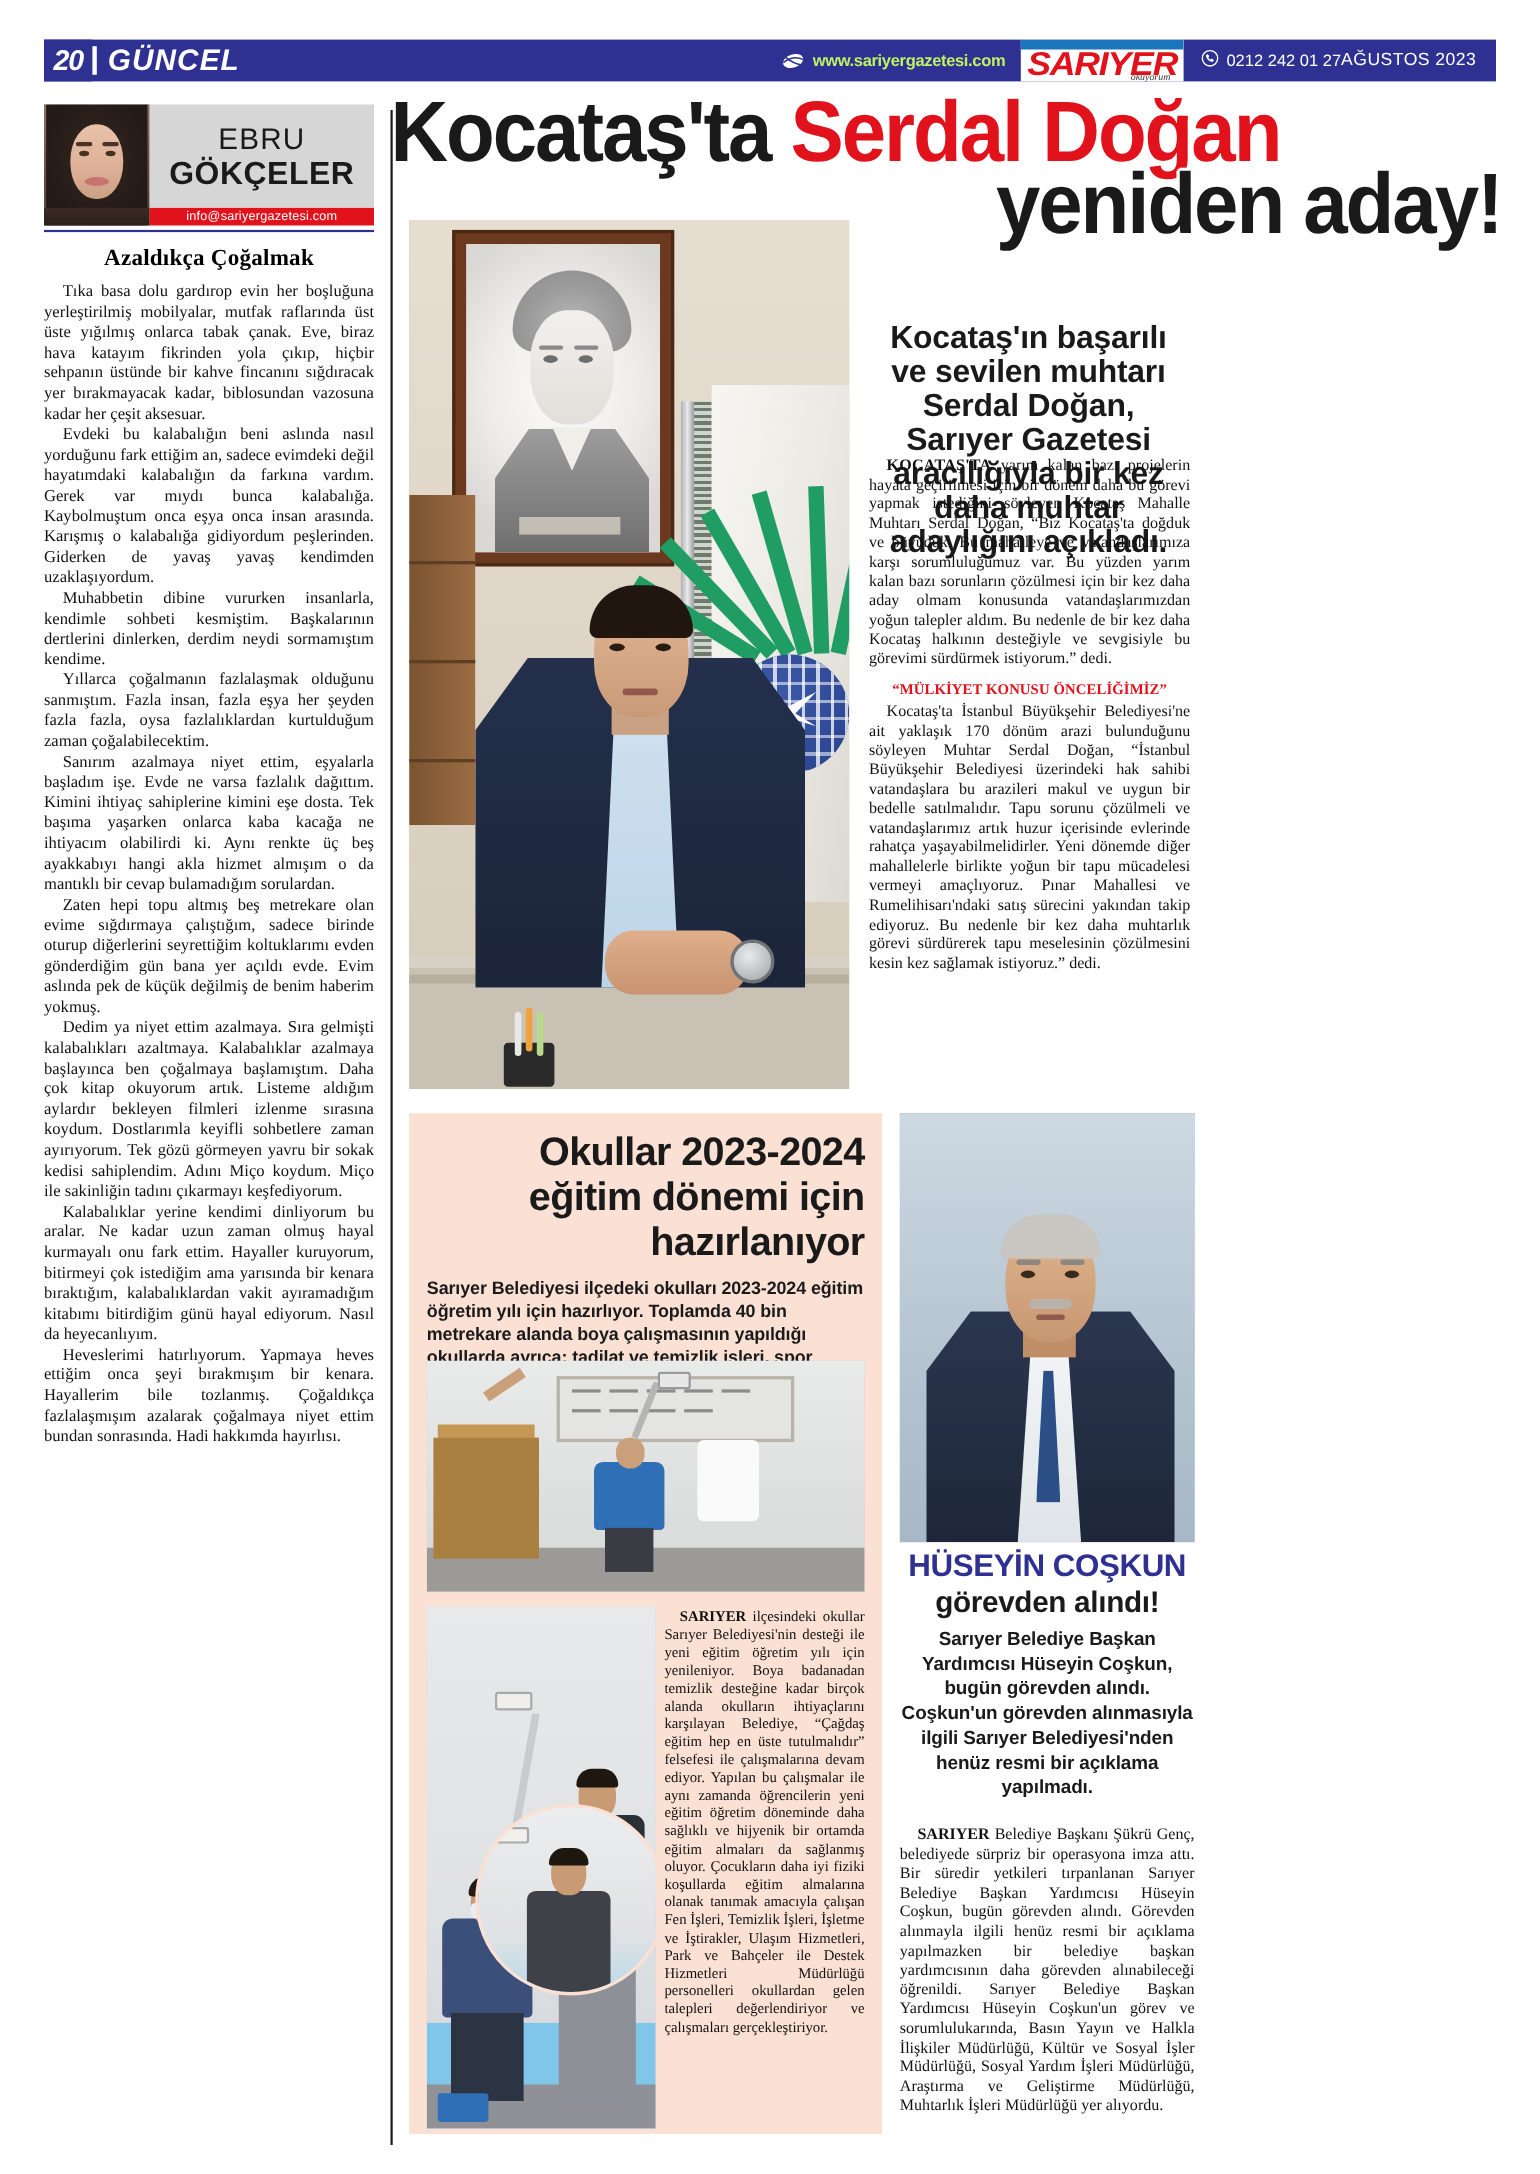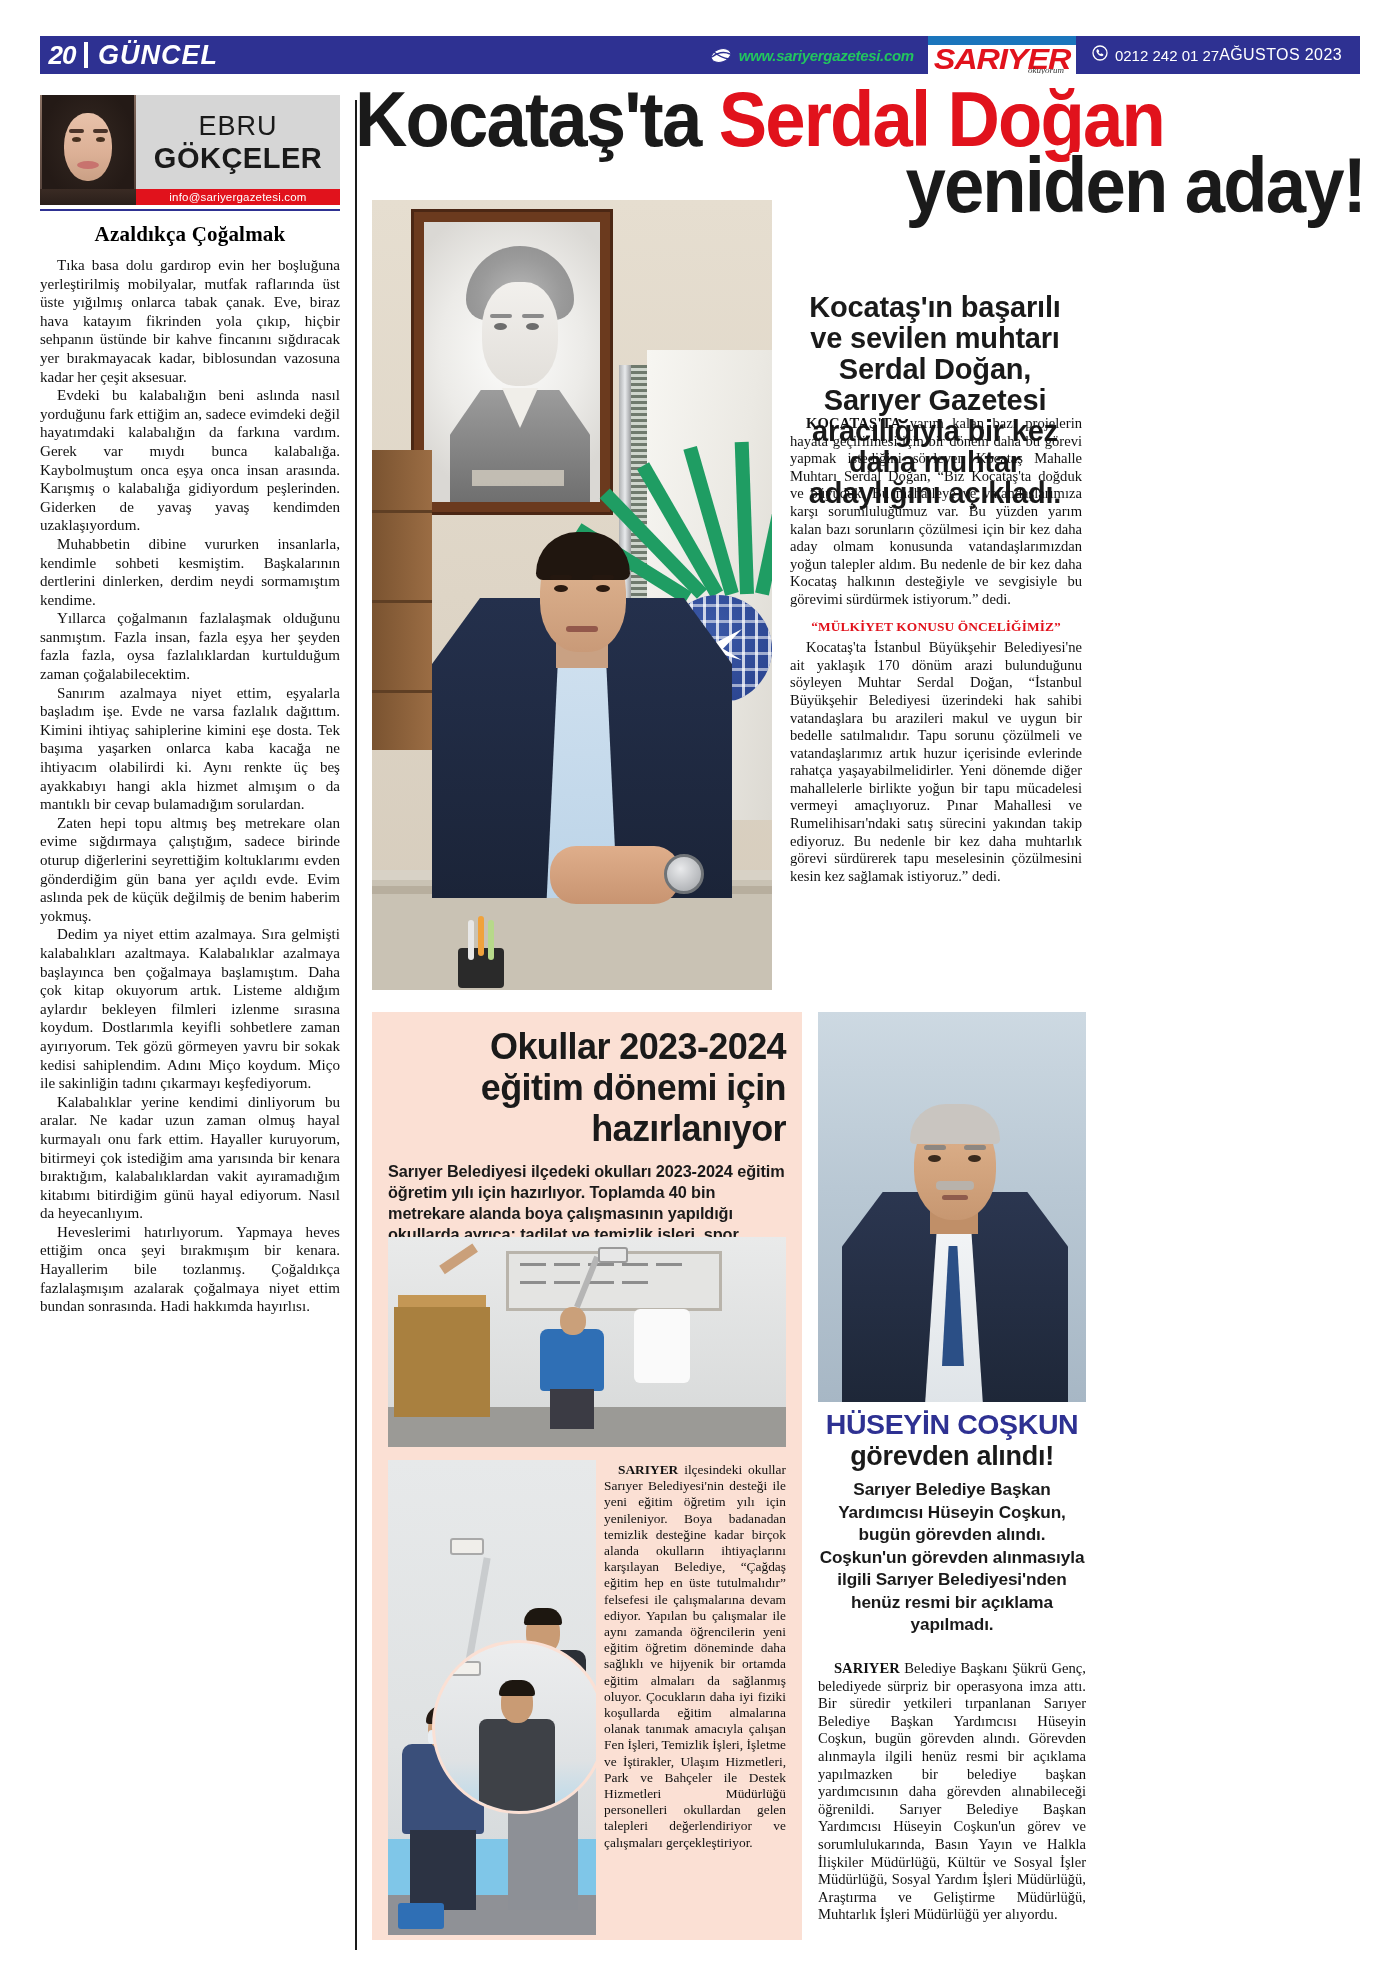--- a/index.html
+++ b/index.html
@@ -26,22 +26,22 @@
     color:#fff;font-family:"Liberation Sans",sans-serif;font-weight:bold;
     font-style:italic;font-size:27px;letter-spacing:1px;
   }
   .mh-spacer{flex:1;}
   .mh-web{display:flex;align-items:center;gap:7px;margin-right:14px;}
   .mh-web .glyph{
     display:inline-block;width:22px;height:15px;position:relative;
   }
   .mh-web .glyph svg{display:block;}
   .mh-web .txt{
-    color:#22c55e;font-family:"Liberation Sans",sans-serif;font-weight:bold;
-    font-size:15px;letter-spacing:-.3px;font-style:italic;
+    color:#bef264;font-family:"Liberation Sans",sans-serif;font-weight:bold;
+    font-size:15px;letter-spacing:-.3px;
   }
   .logo-box{
     width:148px;height:38px;background:#fff;position:relative;overflow:hidden;
     display:flex;align-items:flex-end;justify-content:center;
   }
   .logo-top{position:absolute;left:0;top:0;width:100%;height:9px;background:#1b75bc;}
   .logo-word{
     position:relative;color:#e1121c;font-family:"Liberation Sans",sans-serif;
     font-weight:bold;font-style:italic;font-size:30px;line-height:30px;
     letter-spacing:-1px;text-align:center;width:100%;

